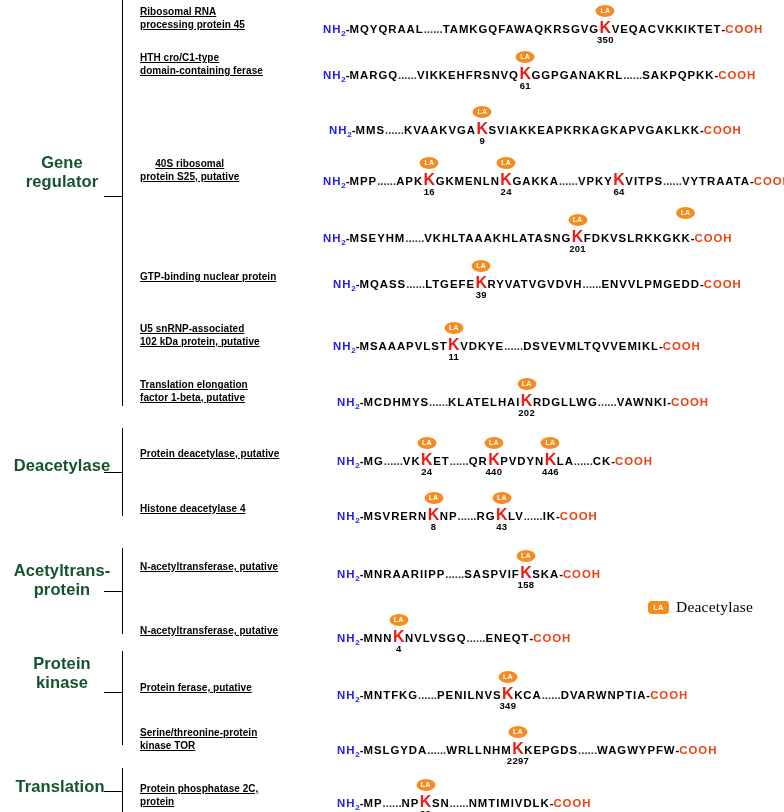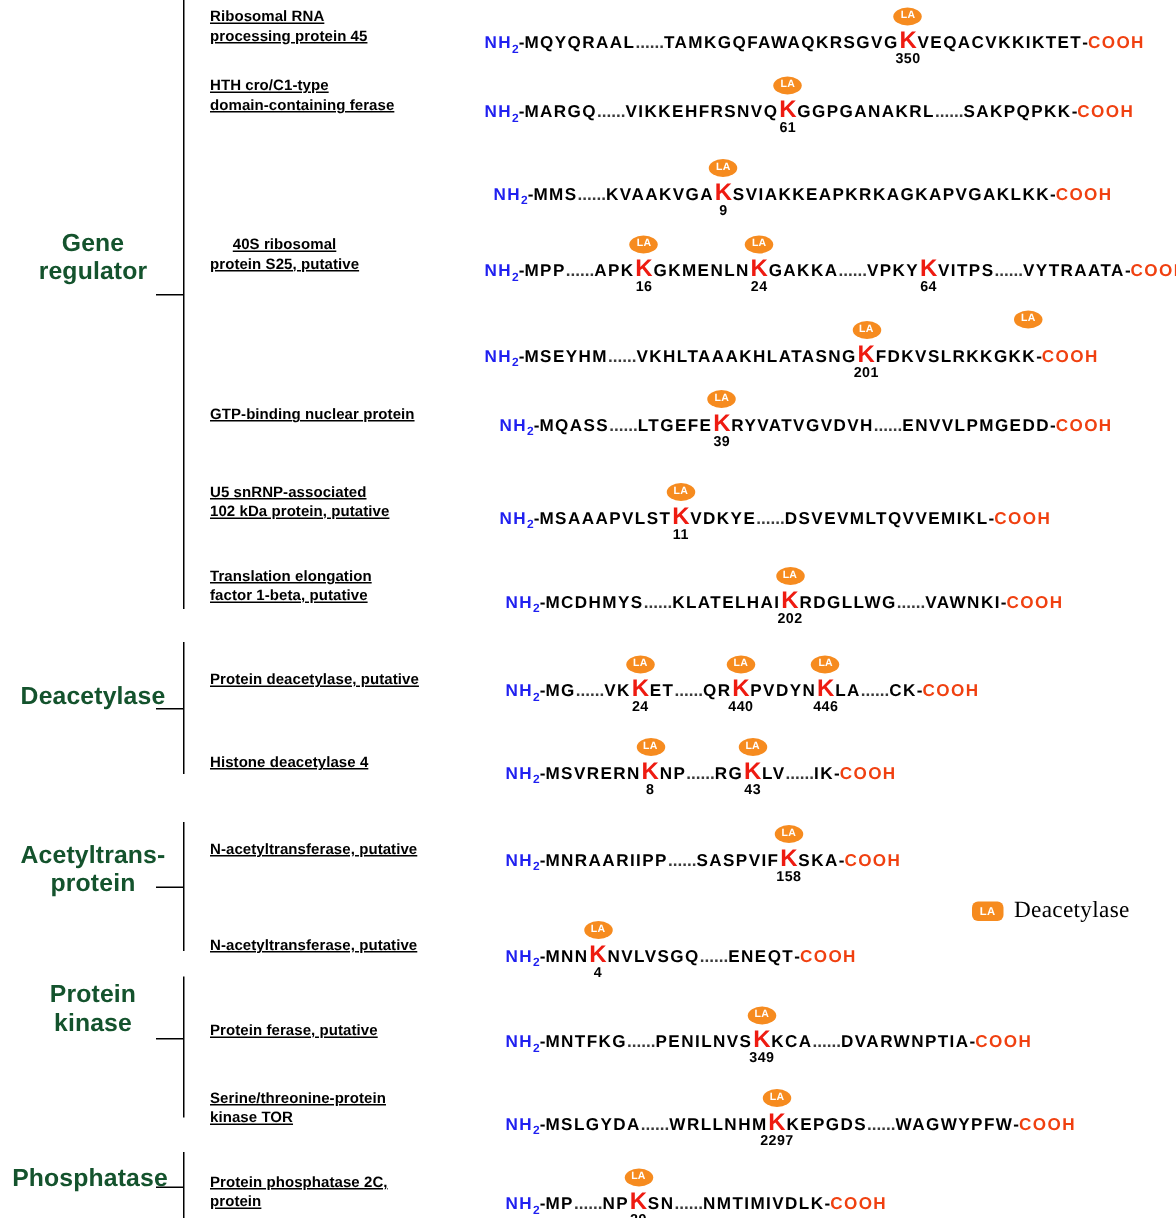--- a/index.html
+++ b/index.html
@@ -154,21 +154,21 @@
     <div class="bracket" style="left: 122px; top: 548px; height: 86px;"></div>
     <div class="tick" style="left: 104px; top: 591px; width: 18px;"></div>
     <div class="cat" style="left: 6px; width: 112px; top: 580px; transform: translateY(-50%);">Acetyltrans-
 protein</div>
     <div class="bracket" style="left: 122px; top: 651px; height: 94px;"></div>
     <div class="tick" style="left: 104px; top: 692px; width: 18px;"></div>
     <div class="cat" style="left: 12px; width: 100px; top: 673px; transform: translateY(-50%);">Protein
 kinase</div>
     <div class="bracket" style="left: 122px; top: 768px; height: 44px;"></div>
     <div class="tick" style="left: 104px; top: 791px; width: 18px;"></div>
-    <div class="cat" style="left: 2px; width: 116px; top: 786px; transform: translateY(-50%);">Phosphatase</div>
+    <div class="cat" style="left: 2px; width: 116px; top: 786px; transform: translateY(-50%);">Translation</div>
     <div class="pname" style="left: 140px; top: 6px;">Ribosomal RNA
 processing protein 45</div>
     <div class="seqrow" style="left: 323px; top: 20px;"><span class="nh2"><span>NH</span><sub>2</sub></span><span class="dash">-</span><span class="aa">MQYQRAAL</span><span class="gap">......</span><span class="aa">TAMKGQFAWAQKRSGVG</span><span class="ksite"><span class="badge">LA</span><span>K</span><span class="num">350</span></span><span class="aa">VEQACVKKIKTET</span><span class="dash">-</span><span class="cooh">COOH</span></div>
     <div class="pname" style="left: 140px; top: 52px;">HTH cro/C1-type
 domain-containing ferase</div>
     <div class="seqrow" style="left: 323px; top: 66px;"><span class="nh2"><span>NH</span><sub>2</sub></span><span class="dash">-</span><span class="aa">MARGQ</span><span class="gap">......</span><span class="aa">VIKKEHFRSNVQ</span><span class="ksite"><span class="badge">LA</span><span>K</span><span class="num">61</span></span><span class="aa">GGPGANAKRL</span><span class="gap">......</span><span class="aa">SAKPQPKK</span><span class="dash">-</span><span class="cooh">COOH</span></div>
     <div class="seqrow" style="left: 329px; top: 121px;"><span class="nh2"><span>NH</span><sub>2</sub></span><span class="dash">-</span><span class="aa">MMS</span><span class="gap">......</span><span class="aa">KVAAKVGA</span><span class="ksite"><span class="badge">LA</span><span>K</span><span class="num">9</span></span><span class="aa">SVIAKKEAPKRKAGKAPVGAKLKK</span><span class="dash">-</span><span class="cooh">COOH</span></div>
     <div class="pname" style="left: 140px; top: 158px; text-align: center;">40S ribosomal
 protein S25, putative</div>
     <div class="seqrow" style="left: 323px; top: 172px;"><span class="nh2"><span>NH</span><sub>2</sub></span><span class="dash">-</span><span class="aa">MPP</span><span class="gap">......</span><span class="aa">APK</span><span class="ksite"><span class="badge">LA</span><span>K</span><span class="num">16</span></span><span class="aa">GKMENLN</span><span class="ksite"><span class="badge">LA</span><span>K</span><span class="num">24</span></span><span class="aa">GAKKA</span><span class="gap">......</span><span class="aa">VPKY</span><span class="ksite"><span>K</span><span class="num">64</span></span><span class="aa">VITPS</span><span class="gap">......</span><span class="aa">VYTRAATA</span><span class="dash">-</span><span class="cooh">COOH</span></div>

